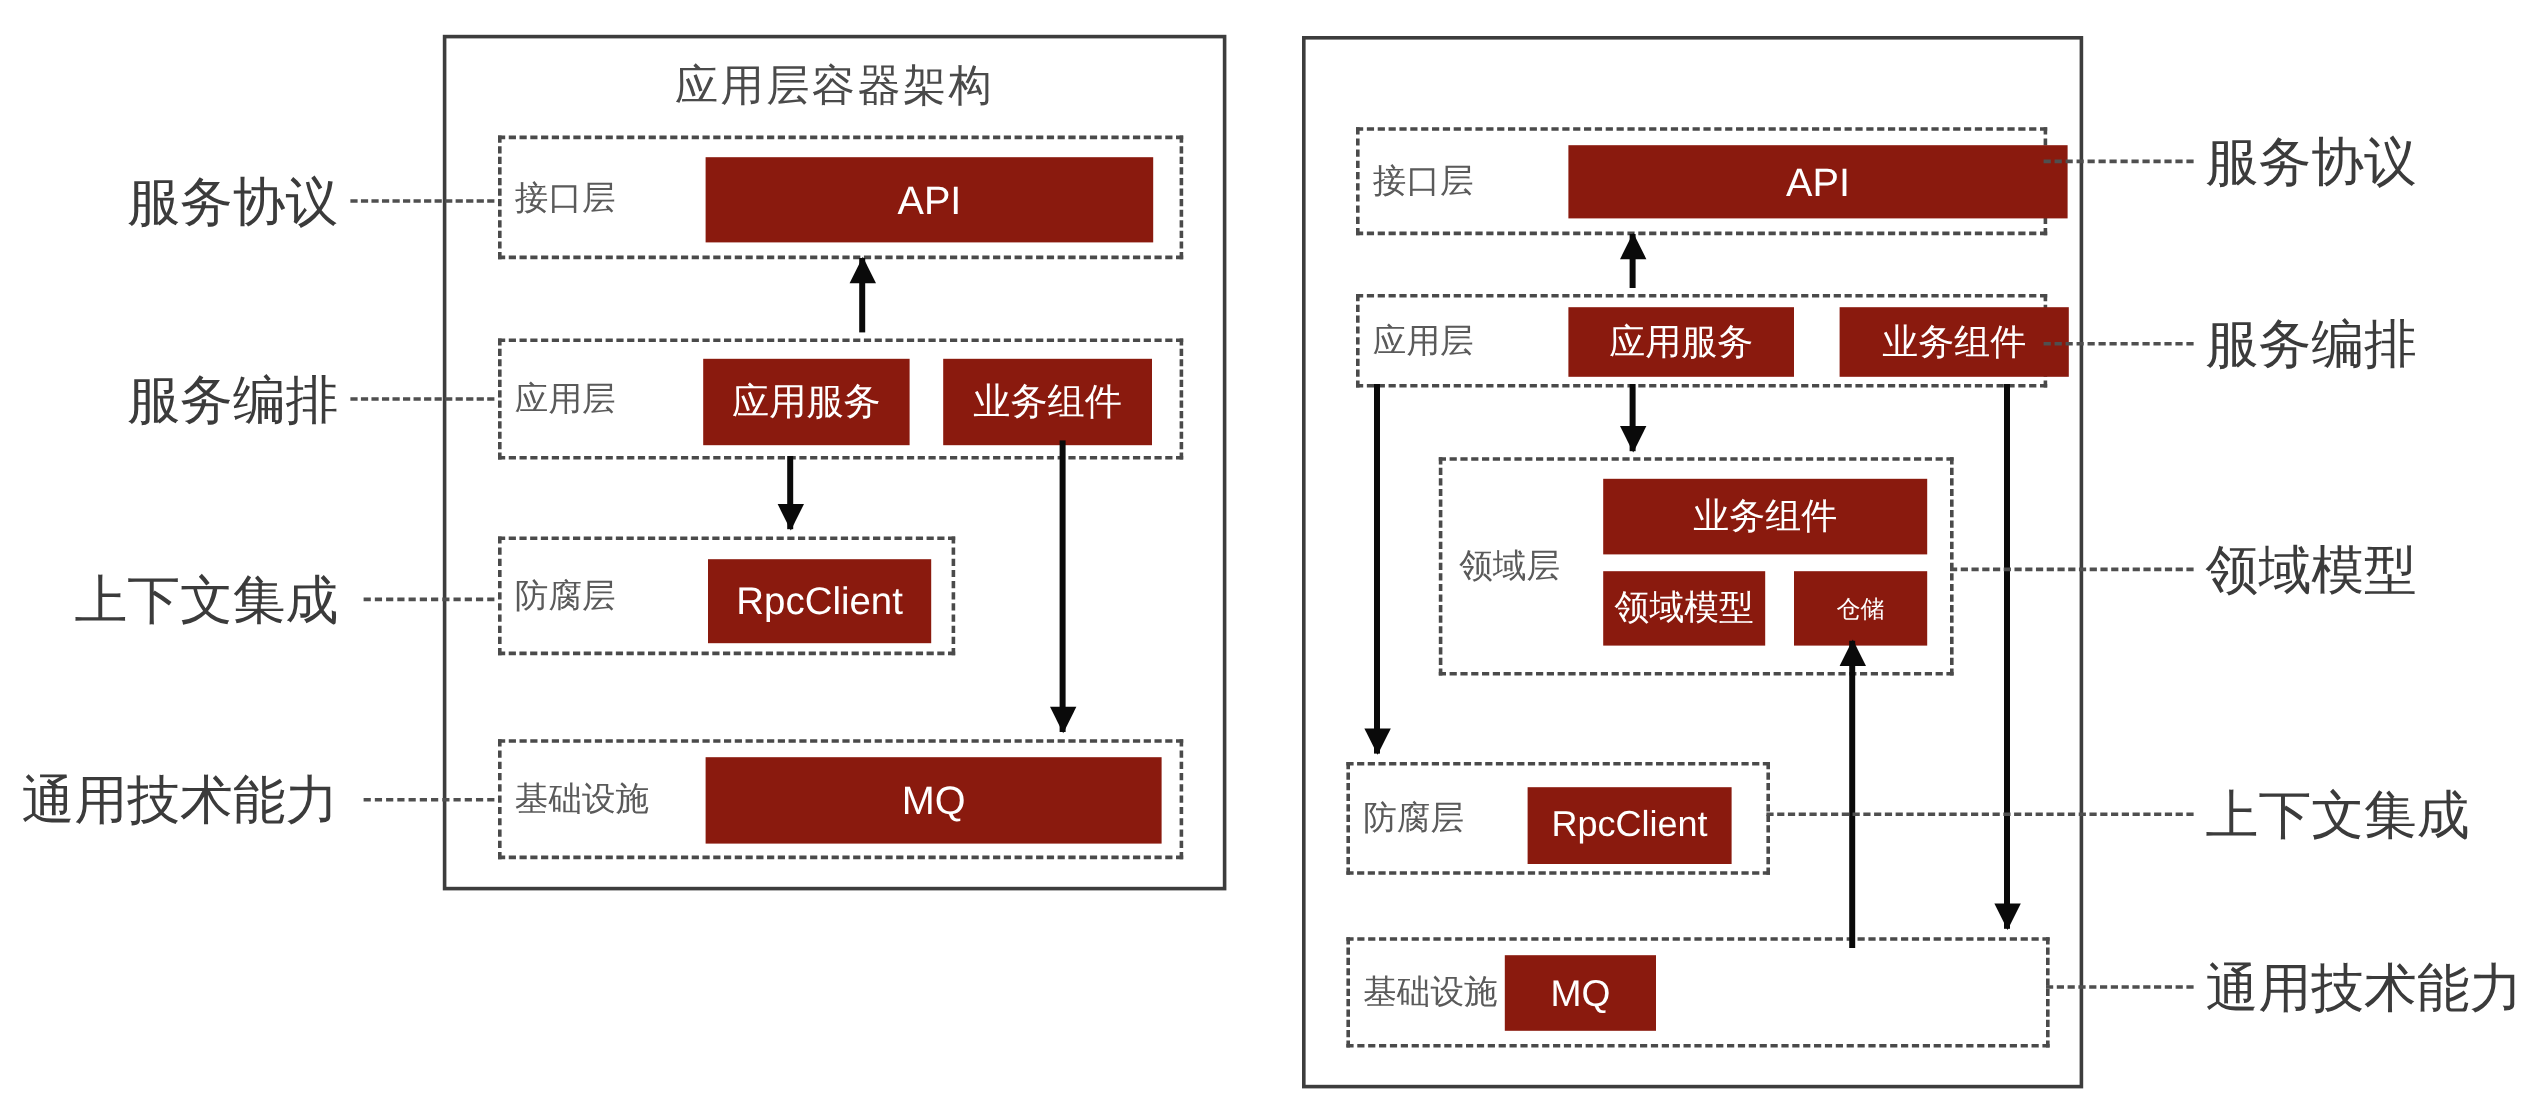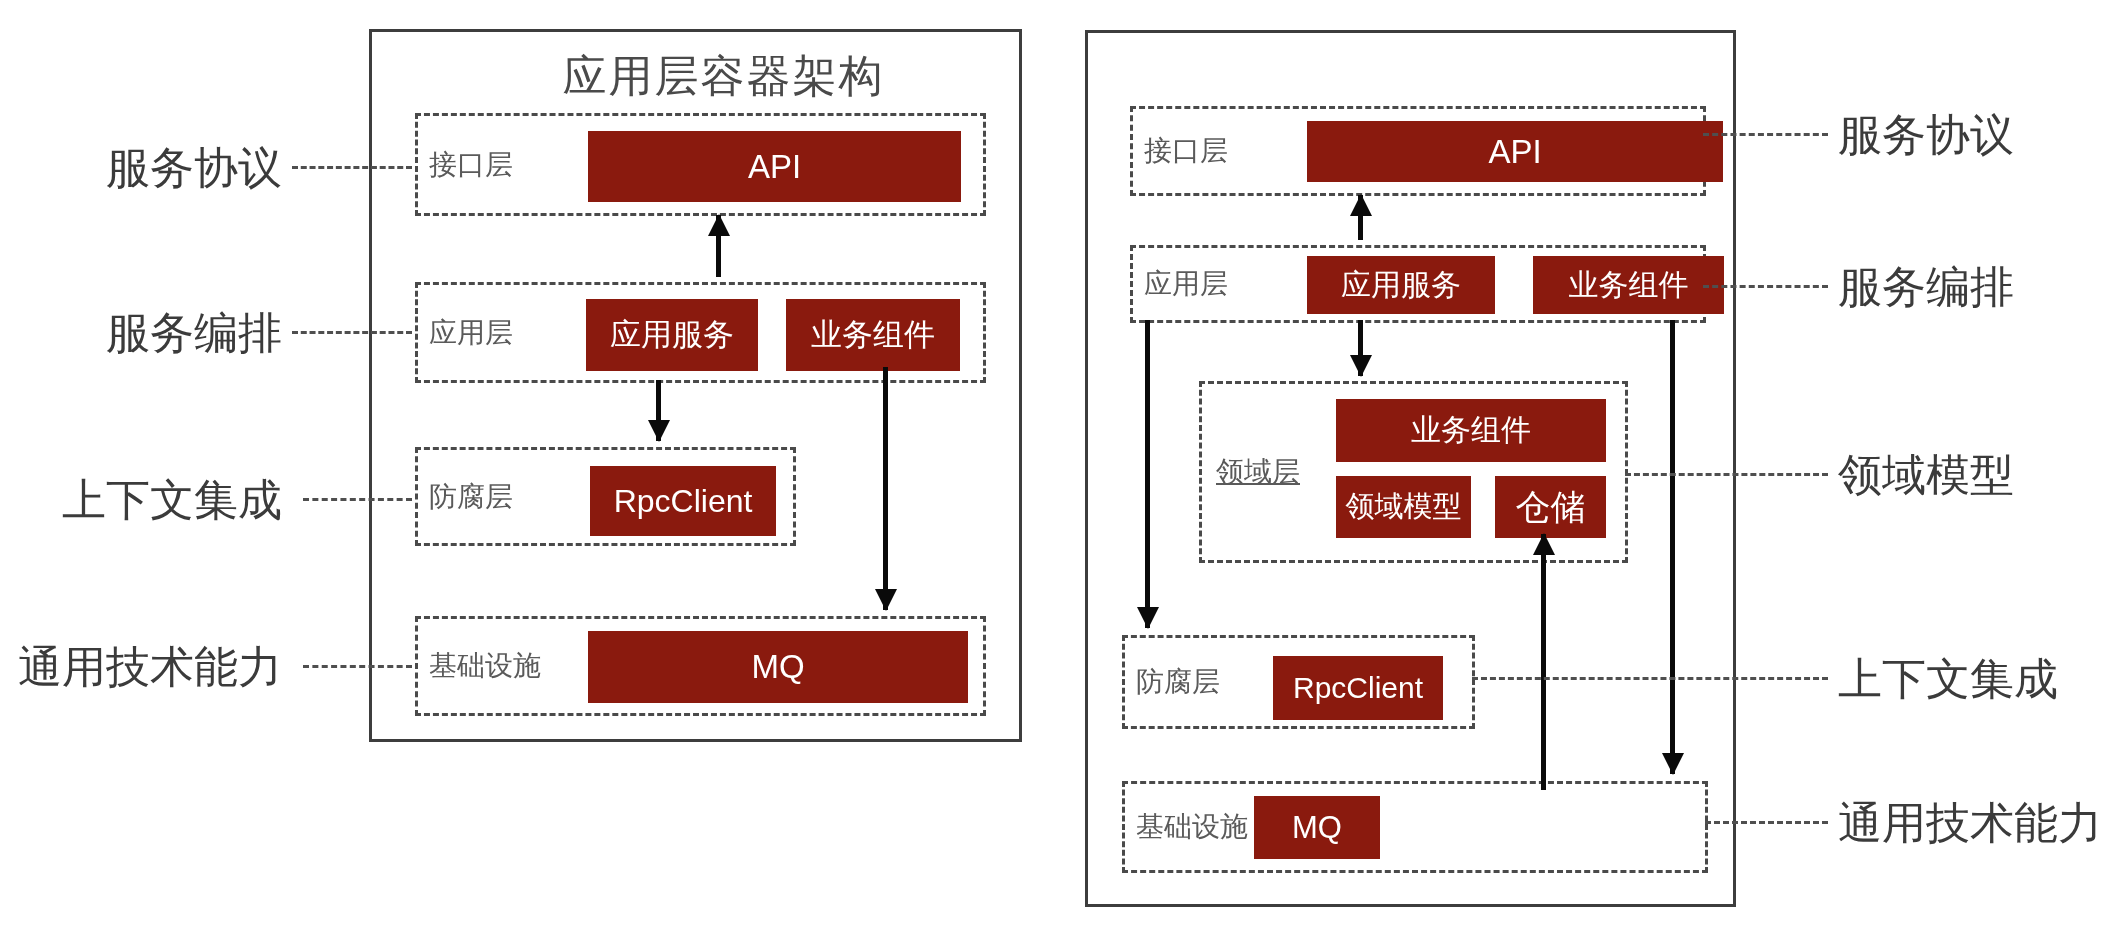--- a/index.html
+++ b/index.html
@@ -18,21 +18,21 @@
     font-family:"Liberation Sans","DejaVu Sans",sans-serif;
   }
   .canvas{position:absolute;left:0;top:0;width:2110px;height:932px;}
 
   
   .frame{position:absolute;border:3px solid var(--frame);box-sizing:border-box;background:#fff;}
   .frame-left{left:369px;top:29px;width:653px;height:713px;}
   .frame-right{left:1085px;top:30px;width:651px;height:877px;}
 
   .diagram-title{position:absolute;left:0;width:100%;text-align:center;
-    font-size:44px;color:var(--title);letter-spacing:2px;white-space:nowrap;margin-left:28px;}
+    font-size:36px;color:var(--title);letter-spacing:2px;white-space:nowrap;}
   .frame-left .diagram-title{top:15px;}
   .frame-right .diagram-title{top:16px;}
 
   
   .layer{position:absolute;border:3px dashed var(--dash);box-sizing:border-box;}
   .layer-label{position:absolute;left:11px;top:50%;transform:translateY(-50%);
     font-size:28px;color:var(--layer-label);white-space:nowrap;}
 
   
   .l-interface{left:43px;top:81px;width:571px;height:103px;}
@@ -55,26 +55,26 @@
   .lb-appsvc{left:168px;top:14px;width:172px;height:72px;}
   .lb-bizcmp{left:368px;top:14px;width:174px;height:72px;}
   .lb-rpc{left:172px;top:16px;width:186px;height:70px;font-size:32px;}
   .lb-mq{left:170px;top:12px;width:380px;height:72px;font-size:33px;}
 
   .rb-api{left:174px;top:12px;width:416px;height:61px;font-size:33px;}
   .rb-appsvc{left:174px;top:8px;width:188px;height:58px;font-size:30px;}
   .rb-bizcmp{left:400px;top:8px;width:191px;height:58px;font-size:30px;}
   .rb-domcmp{left:134px;top:15px;width:270px;height:63px;font-size:30px;}
   .rb-dommod{left:134px;top:92px;width:135px;height:62px;font-size:29px;}
-  .rb-repo{left:293px;top:92px;width:111px;height:62px;font-size:35px;}
+  .rb-repo{left:293px;top:92px;width:111px;height:62px;font-size:20px;}
   .rb-rpc{left:148px;top:18px;width:170px;height:64px;font-size:30px;}
   .rb-mq{left:129px;top:12px;width:126px;height:63px;font-size:31px;}
   .rb-repoimpl{left:264px;top:12px;width:277px;height:63px;font-size:30px;}
 
-  .r-domain .layer-label{left:14px;text-decoration:underline;}
+  .r-domain .layer-label{left:14px;}
 
   
   .varrow{position:absolute;width:5px;background:var(--arrow);}
   .varrow::after{content:'';position:absolute;left:50%;transform:translateX(-50%);
     border-left:11px solid transparent;border-right:11px solid transparent;}
   .head-up::after{top:-1px;border-bottom:22px solid var(--arrow);}
   .head-down::after{bottom:-1px;border-top:22px solid var(--arrow);}
 
   .a-l-up{left:716px;top:215px;height:62px;}
   .a-l-down1{left:656px;top:380px;height:61px;}

